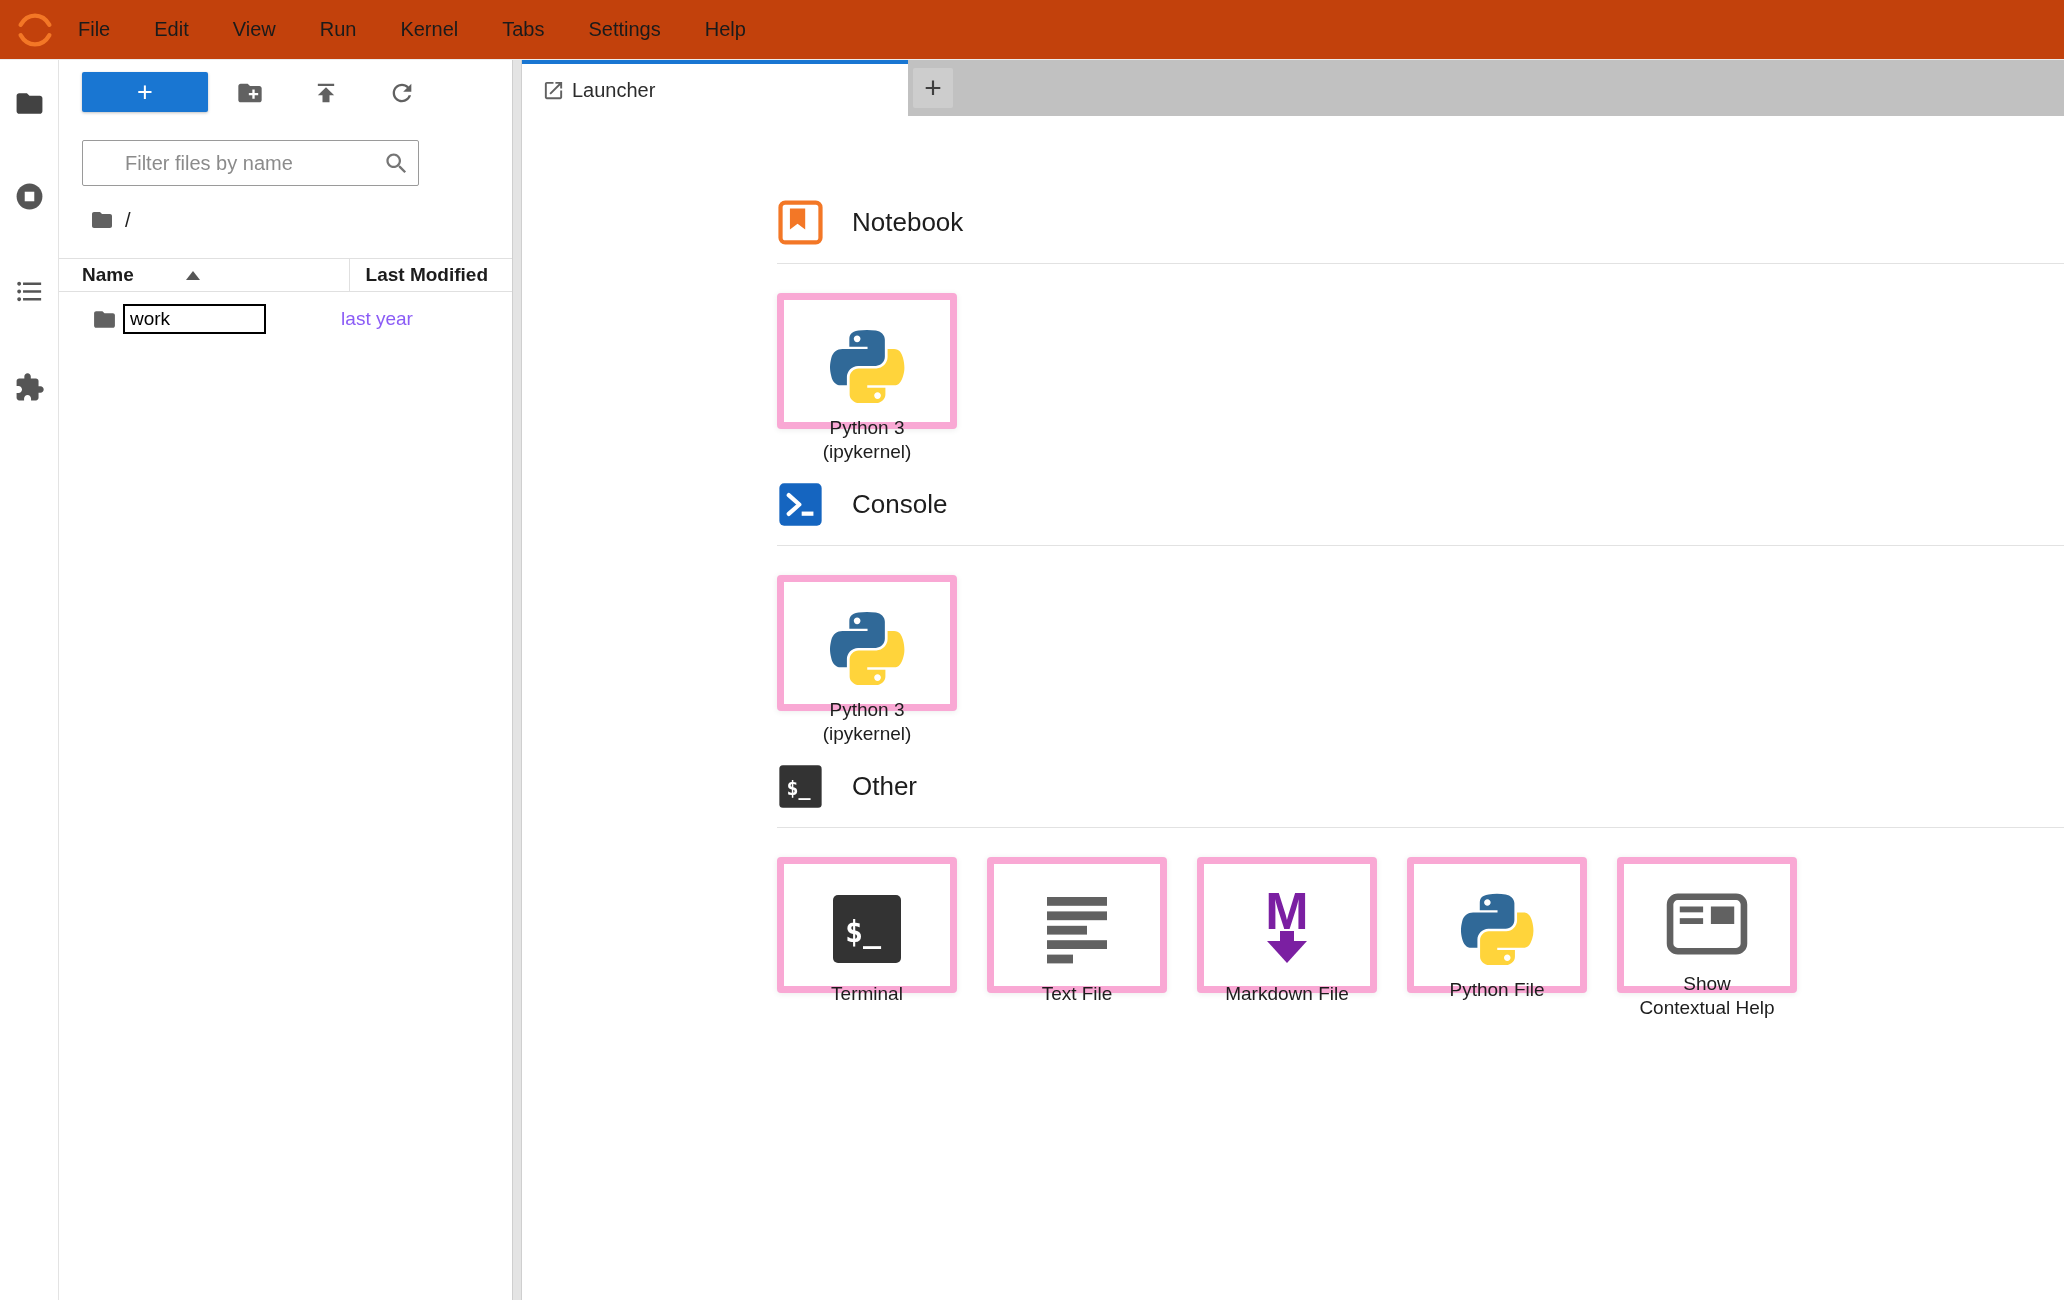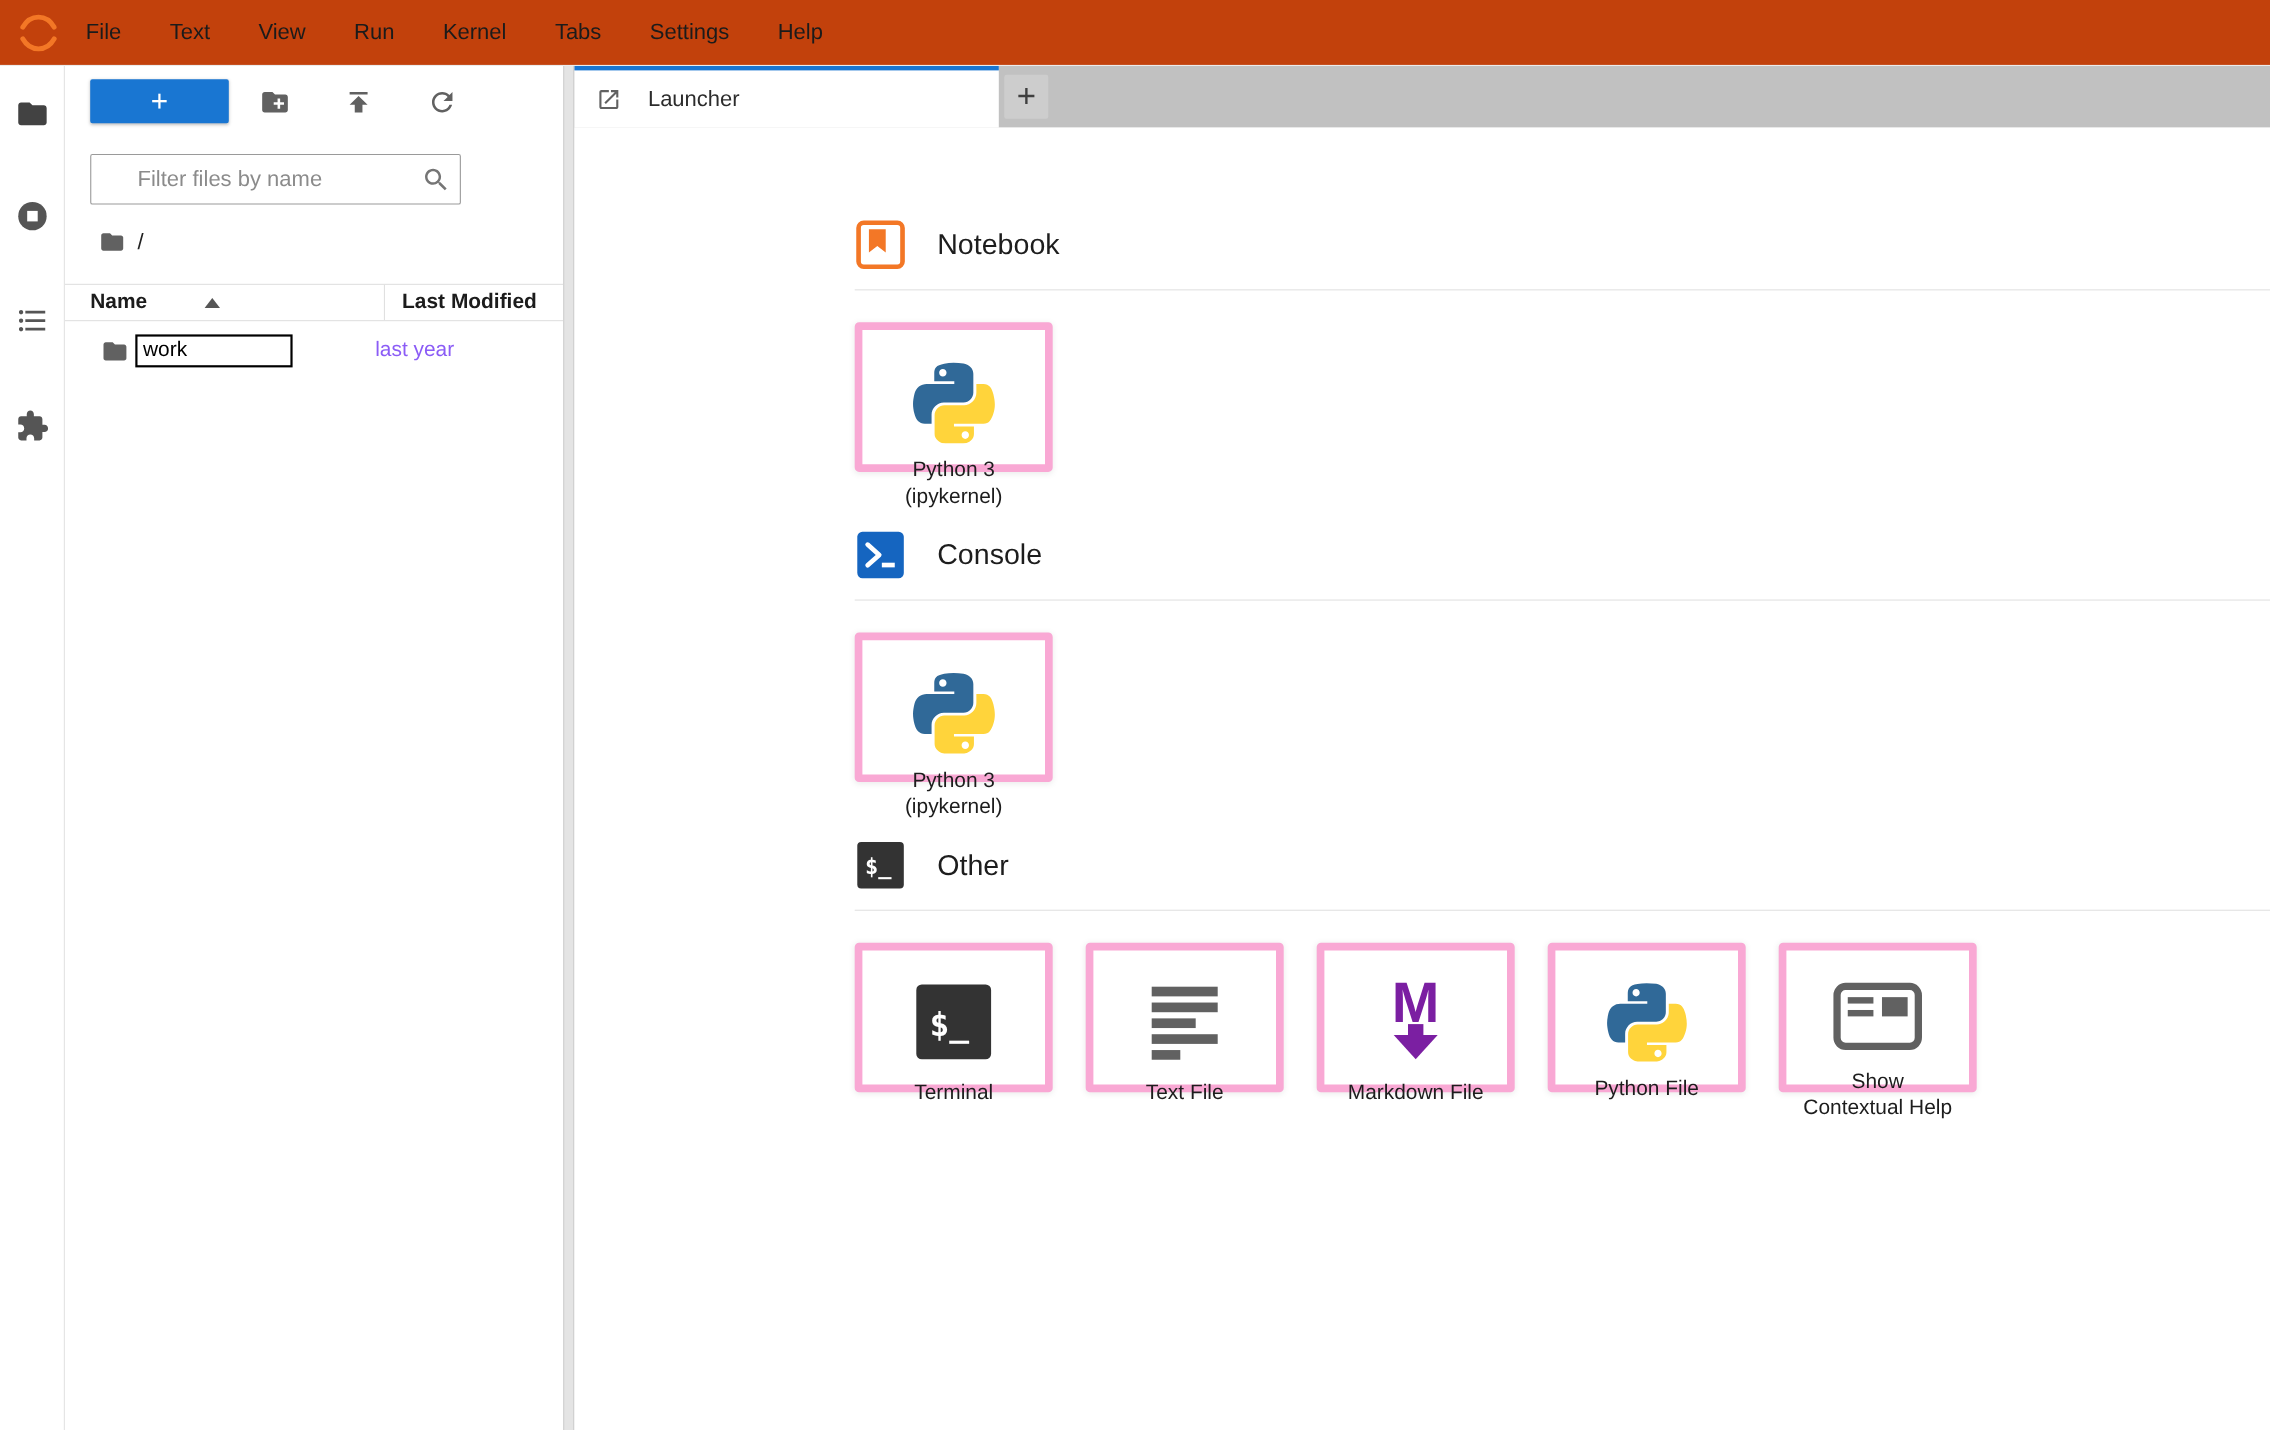--- a/index.html
+++ b/index.html
@@ -52,21 +52,21 @@
   .row-mod { flex:1; text-align:center; padding-right:24px; color:#8b5cf6; }
 
   
   .splitter { position:absolute; left:512px; top:60px; width:10px; height:1240px; background:#e4e4e4;
               border-left:1px solid #cfcfcf; border-right:1px solid #cfcfcf; cursor:col-resize; z-index:5; }
 
   
   .main { position:absolute; left:522px; top:60px; width:1542px; height:1240px; }
   .tabbar { position:absolute; left:0; top:0; width:1542px; height:56px; background:#c1c1c1; display:flex; }
   .tab.active { width:386px; height:56px; background:#fff; border-top:4px solid #1976d2;
-                display:flex; align-items:center; padding-left:20px; gap:24px; cursor:pointer; }
+                display:flex; align-items:center; padding-left:20px; gap:7px; cursor:pointer; }
   .tab-ic { width:23px; height:23px; display:flex; }
   .tab-label { font-size:20px; color:#2c2c2c; }
   .add-tab { width:40px; height:40px; margin:8px 0 0 5px; background:#cdcdcd; border-radius:2px;
              display:flex; align-items:center; justify-content:center; font-size:30px; font-weight:300;
              color:#3f3f3f; cursor:pointer; }
 
   
   .launcher { position:absolute; left:0; top:56px; width:1542px; height:1184px; background:#fff;
               padding:83px 0 0 255px; overflow:hidden; }
   .sec-head { display:flex; align-items:center; gap:28px; height:47px; }
@@ -88,21 +88,21 @@
 
   <header class="menubar">
     <span class="logo">
       <svg viewBox="0 0 44 44" width="42" height="42">
         <path d="M7 27.5c3.4 6.1 9 9.6 15 9.6s11.6-3.5 15-9.6" stroke="#f37726" stroke-width="4.6" fill="none" stroke-linecap="round"></path>
         <path d="M37 16.5c-3.4-6.1-9-9.6-15-9.6S10.4 10.4 7 16.5" stroke="#f37726" stroke-width="4.6" fill="none" stroke-linecap="round"></path>
       </svg>
     </span>
     <nav class="menus">
       <span class="menu-item">File</span>
-      <span class="menu-item">Text</span>
+      <span class="menu-item">Edit</span>
       <span class="menu-item">View</span>
       <span class="menu-item">Run</span>
       <span class="menu-item">Kernel</span>
       <span class="menu-item">Tabs</span>
       <span class="menu-item">Settings</span>
       <span class="menu-item">Help</span>
     </nav>
   </header>
 
   <aside class="strip">

